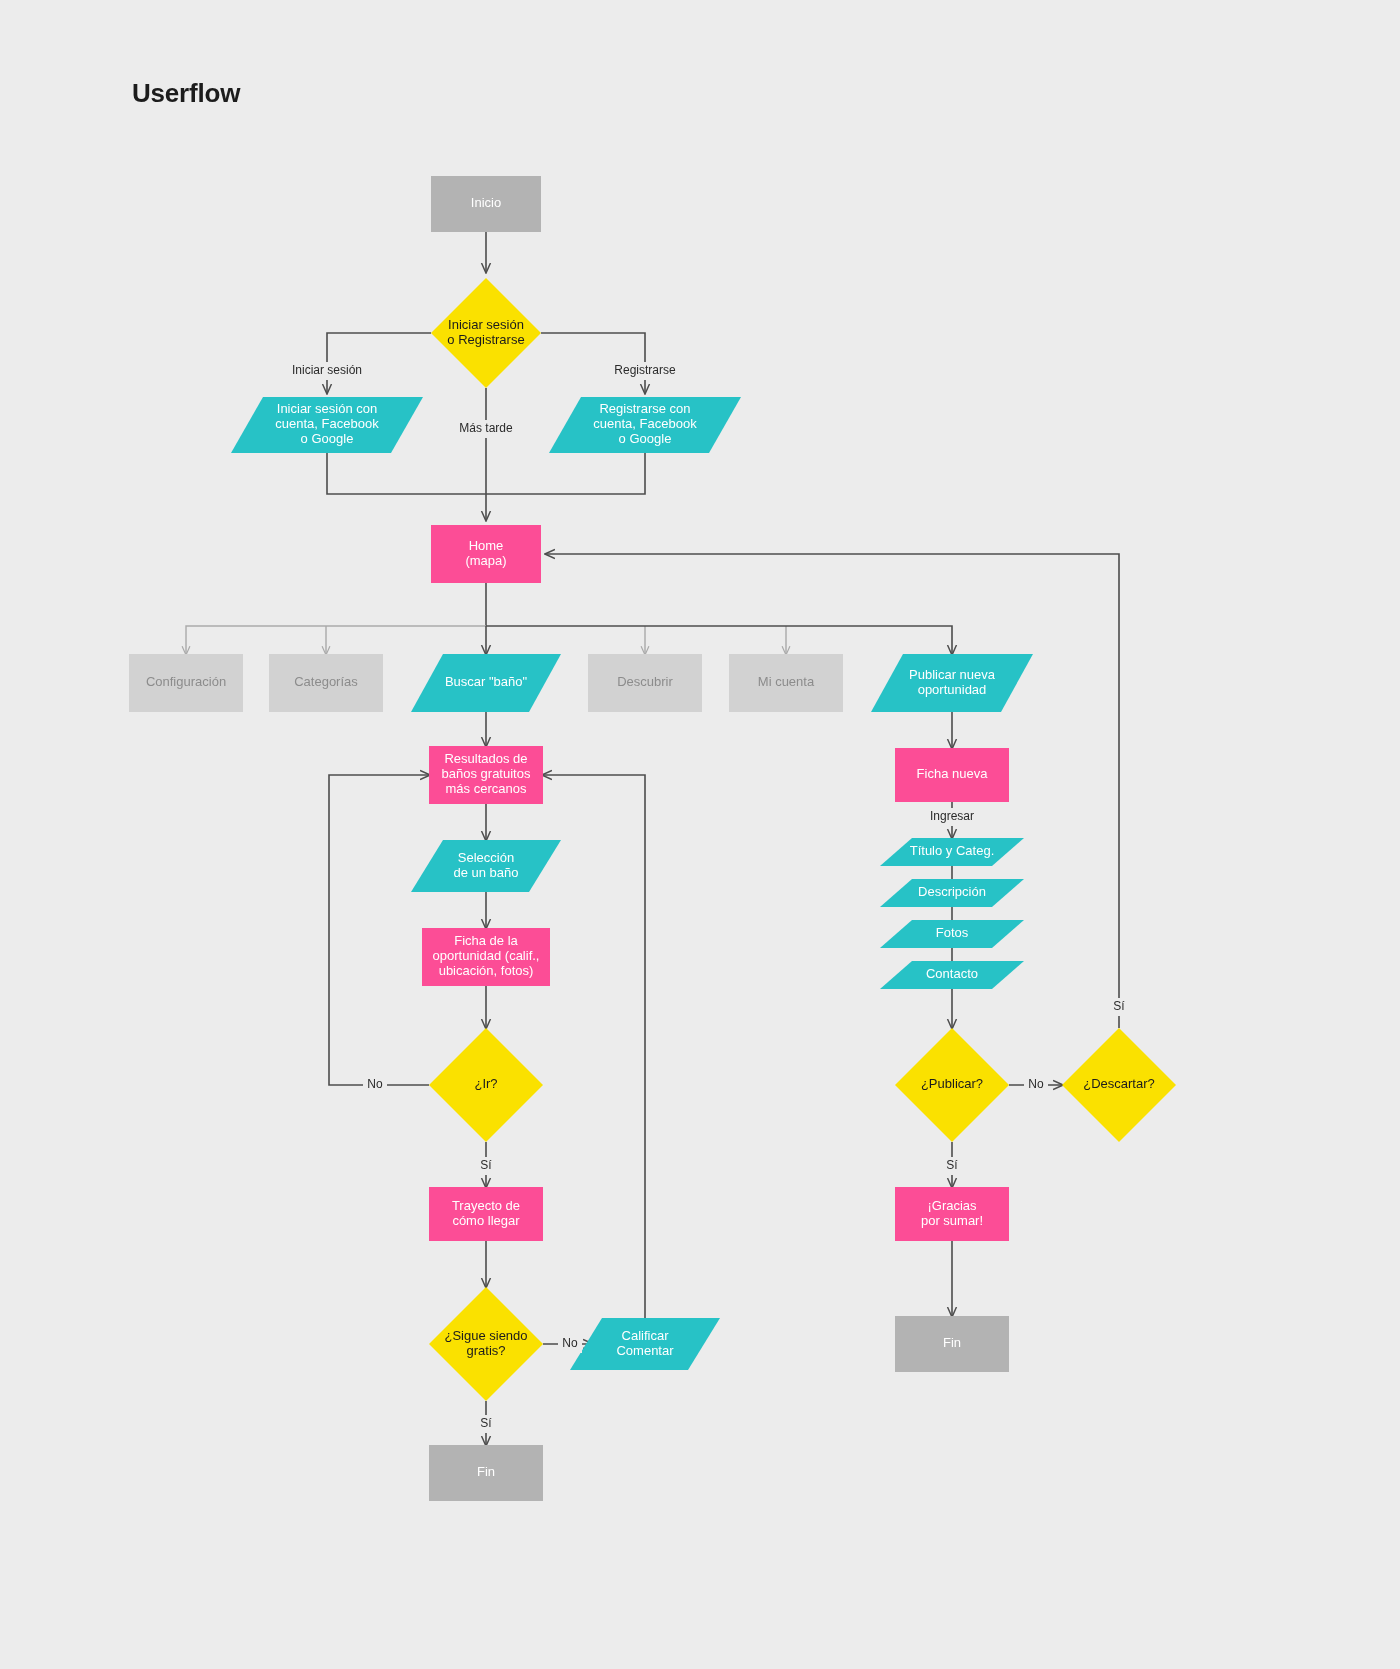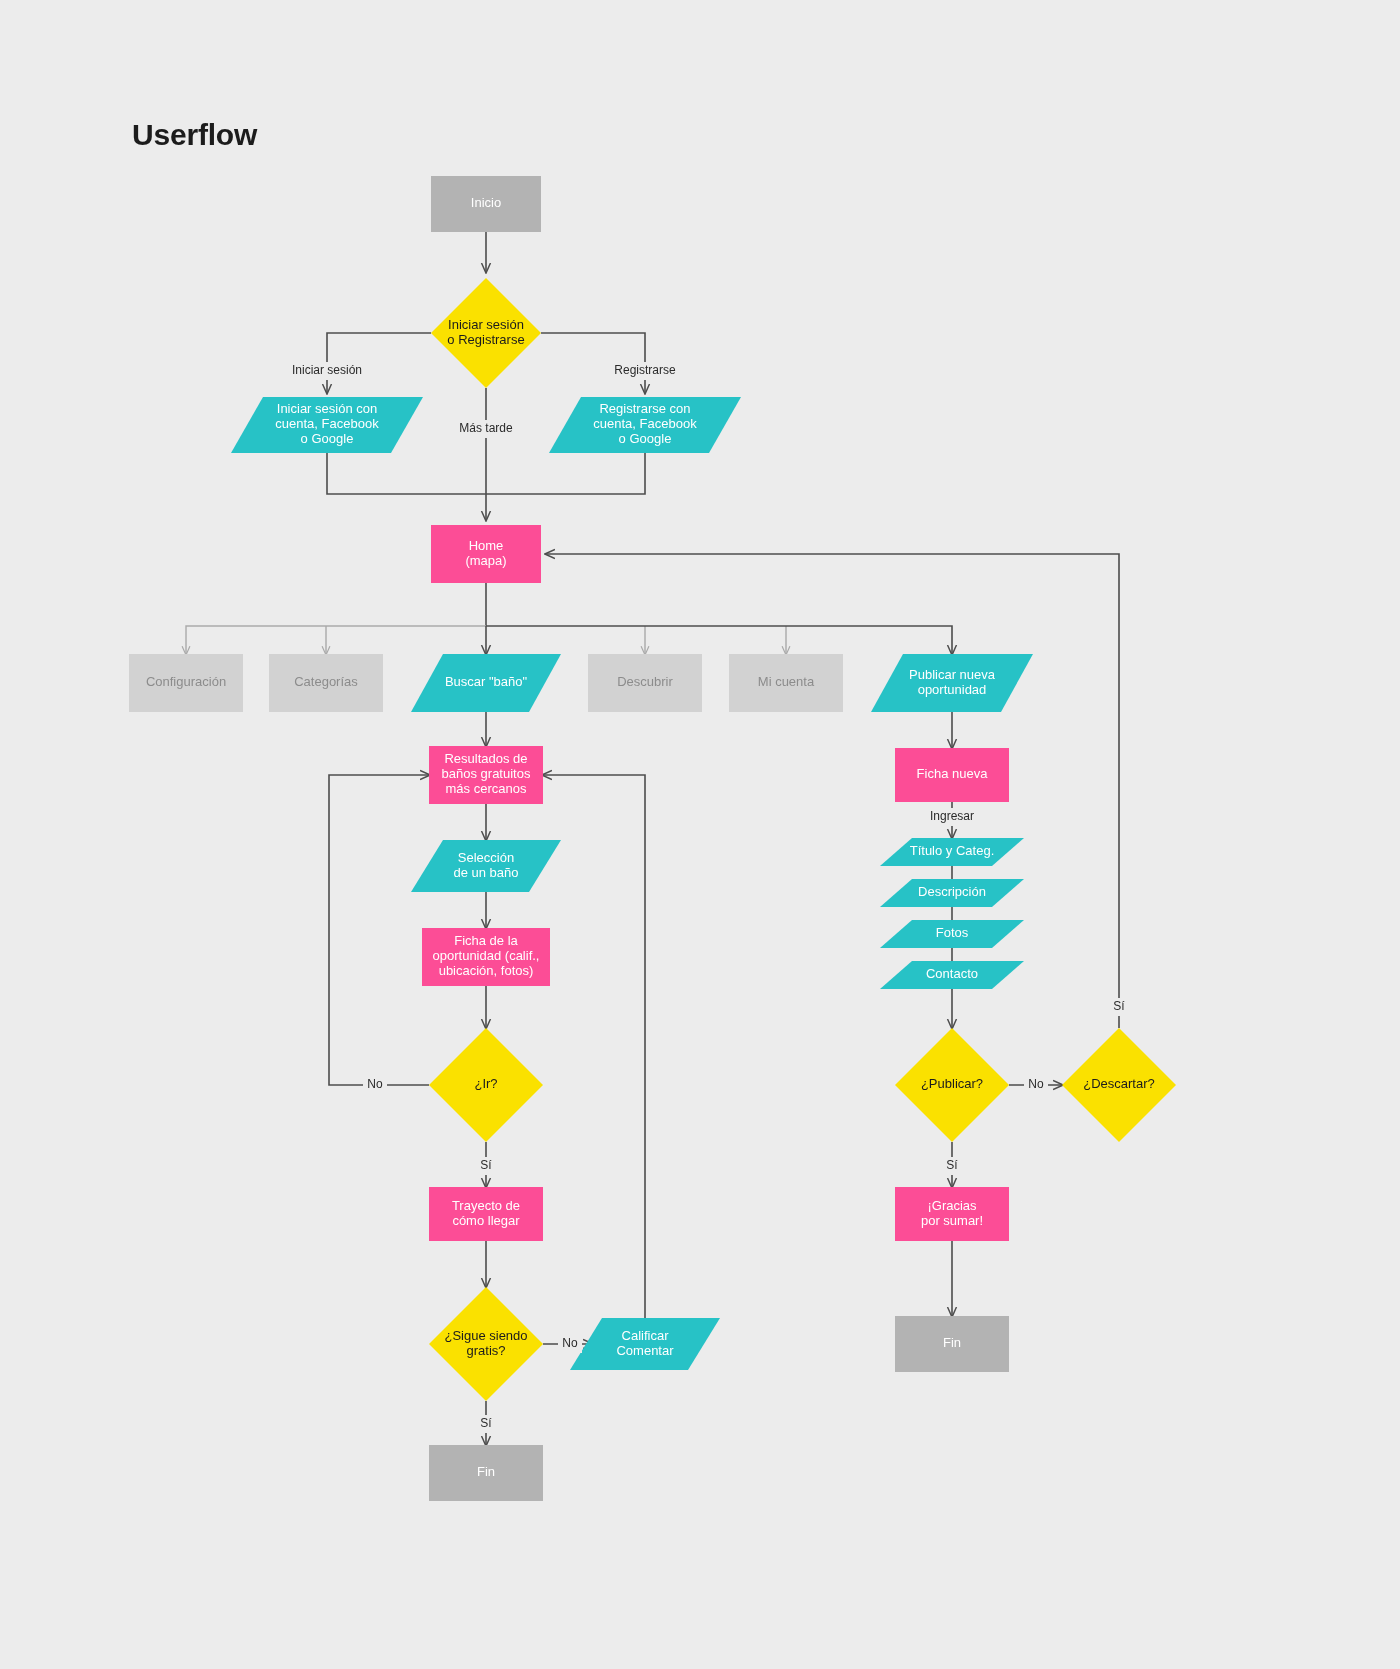--- a/index.html
+++ b/index.html
@@ -11,25 +11,24 @@
     width: 1400px;
     height: 1669px;
     font-family: "Liberation Sans", sans-serif;
     overflow: hidden;
     position: relative;
   }
   #page-title {
     position: absolute;
     left: 132px;
     top: 78px;
-    font-size: 30px;
+    font-size: 26px;
     font-weight: bold;
     color: #1c1c1c;
     letter-spacing: -0.2px;
-    margin-top: 40px;
   }
   svg#flow {
     position: absolute;
     left: 0;
     top: 0;
     width: 1400px;
     height: 1669px;
   }
   .node-label {
     font-family: "Liberation Sans", sans-serif;

